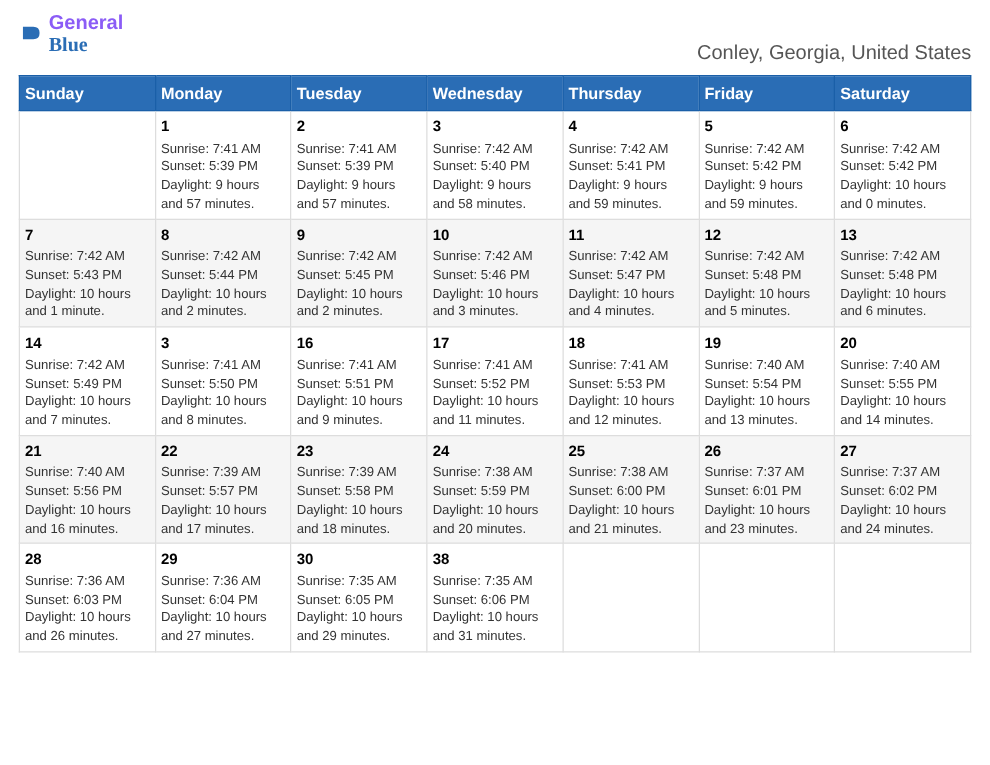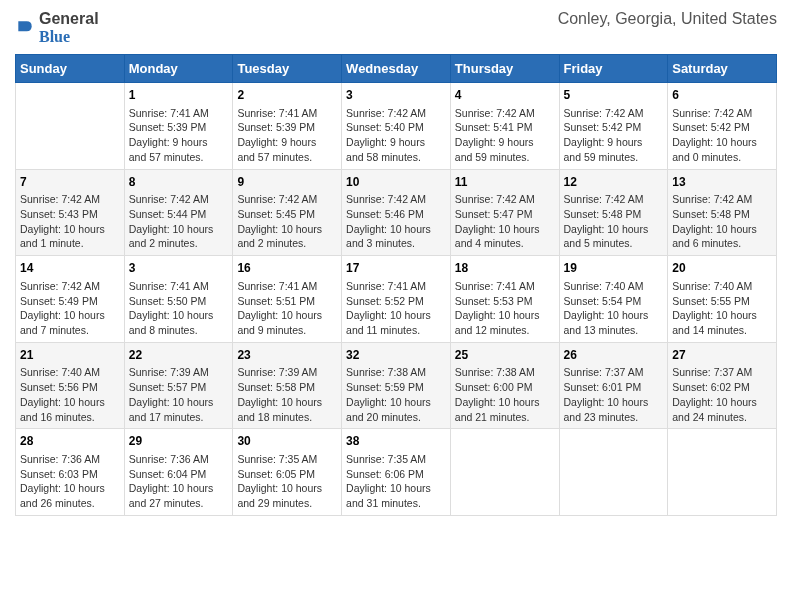--- a/index.html
+++ b/index.html
@@ -29,20 +29,21 @@
       text-align: right;
     }
     .main-title {
       font-size: 32px;
       font-weight: bold;
       color: #333;
     }
     .subtitle {
       font-size: 16px;
       color: #555;
+      margin-top: 24px;
     }
     table {
       width: 100%;
       border-collapse: collapse;
       font-size: 11px;
     }
     thead tr {
       background-color: #2a6db5;
       color: white;
     }
@@ -83,21 +84,21 @@
 </head>
 <body>
 
 <div class="header-section">
   <div class="logo">
     <svg class="logo-icon" viewBox="0 0 24 24" xmlns="http://www.w3.org/2000/svg">
       <path d="M4 4 L14 4 Q20 4 20 10 Q20 16 14 16 L4 16 Z" fill="#2a6db5"></path>
       <path d="M14 4 Q22 4 22 10 Q22 4 14 4Z" fill="#7ab3e0"></path>
     </svg>
     <div>
-      <span style="font-size:16px;font-weight:bold;color:#404040;">General</span><br>
+      <span style="font-size:16px;font-weight:bold;color:#8b5cf6;">General</span><br>
       <span style="font-size:16px;font-weight:bold;color:#2a6db5;font-family:Liberation Serif, serif;">Blue</span>
     </div>
   </div>
   <div class="title-section">
     <div class="subtitle">Conley, Georgia, United States</div>
   </div>
 </div>
 
 <table>
   <thead>
@@ -275,21 +276,21 @@
 and 17 minutes.</div>
         </td>
         <td>
           <span class="day-number">23</span>
           <div class="day-info" style="white-space: pre-line;">Sunrise: 7:39 AM
 Sunset: 5:58 PM
 Daylight: 10 hours
 and 18 minutes.</div>
         </td>
         <td>
-          <span class="day-number">32</span>
+          <span class="day-number">24</span>
           <div class="day-info" style="white-space: pre-line;">Sunrise: 7:38 AM
 Sunset: 5:59 PM
 Daylight: 10 hours
 and 20 minutes.</div>
         </td>
         <td>
           <span class="day-number">25</span>
           <div class="day-info" style="white-space: pre-line;">Sunrise: 7:38 AM
 Sunset: 6:00 PM
 Daylight: 10 hours

